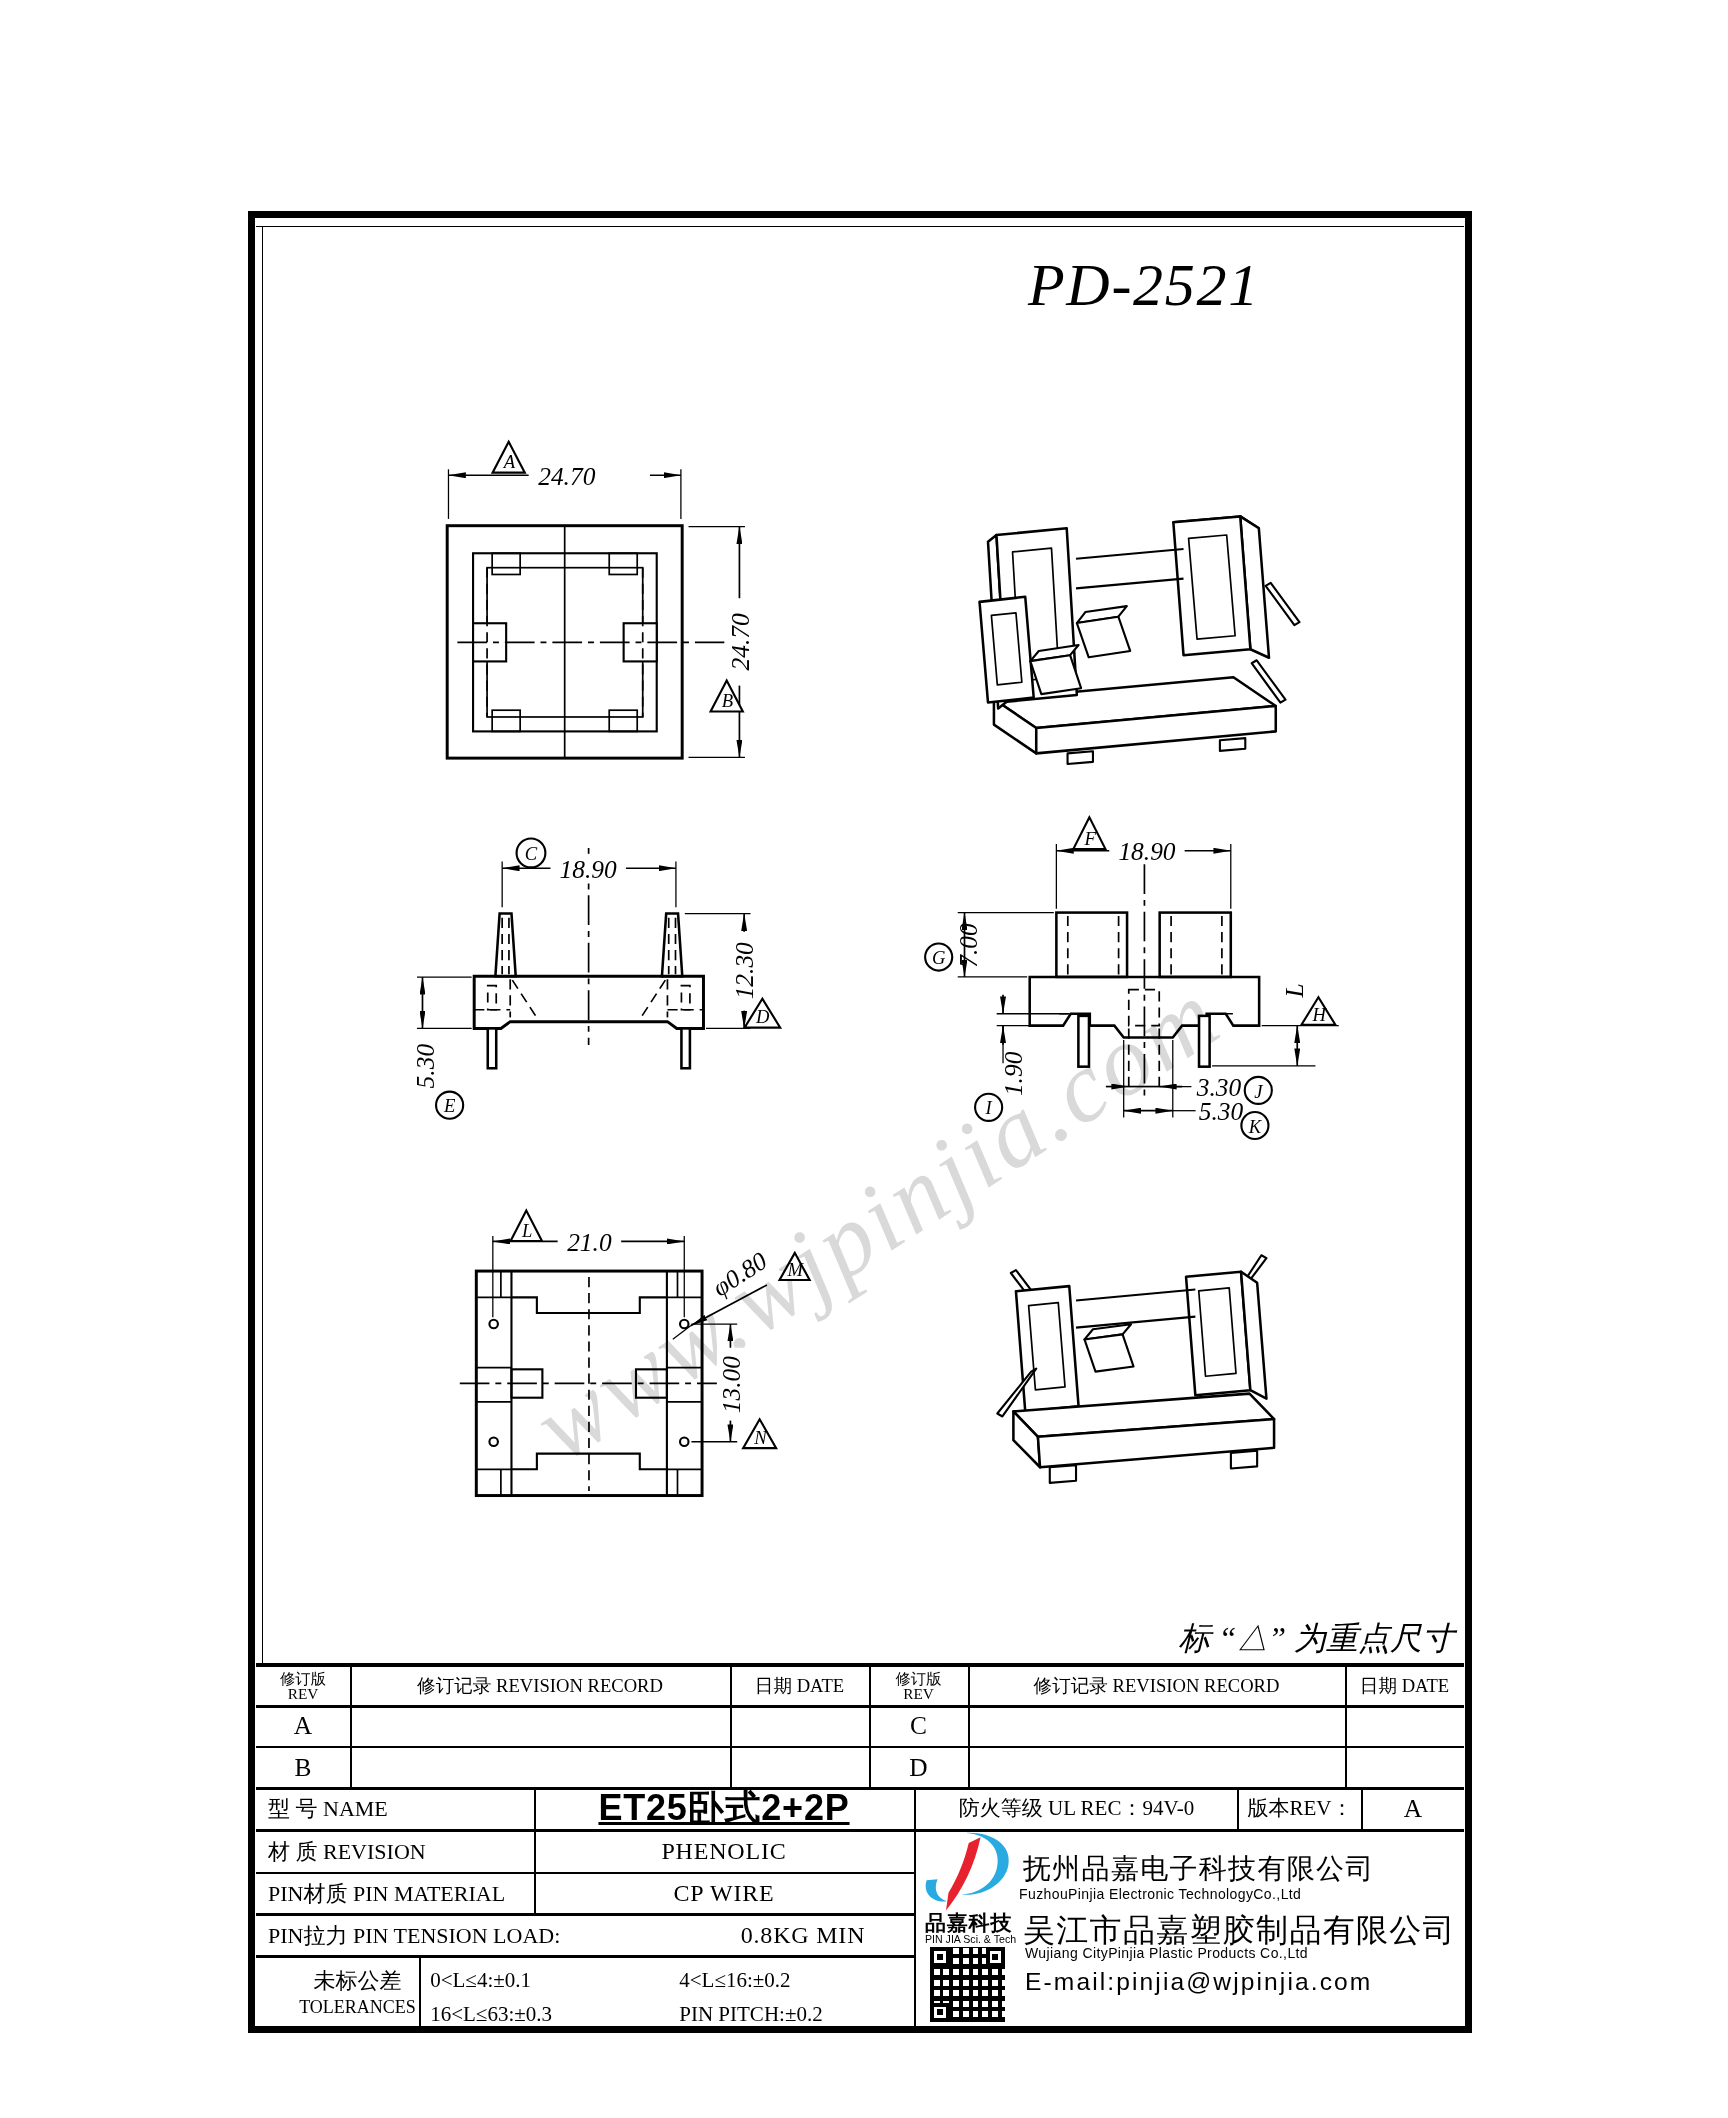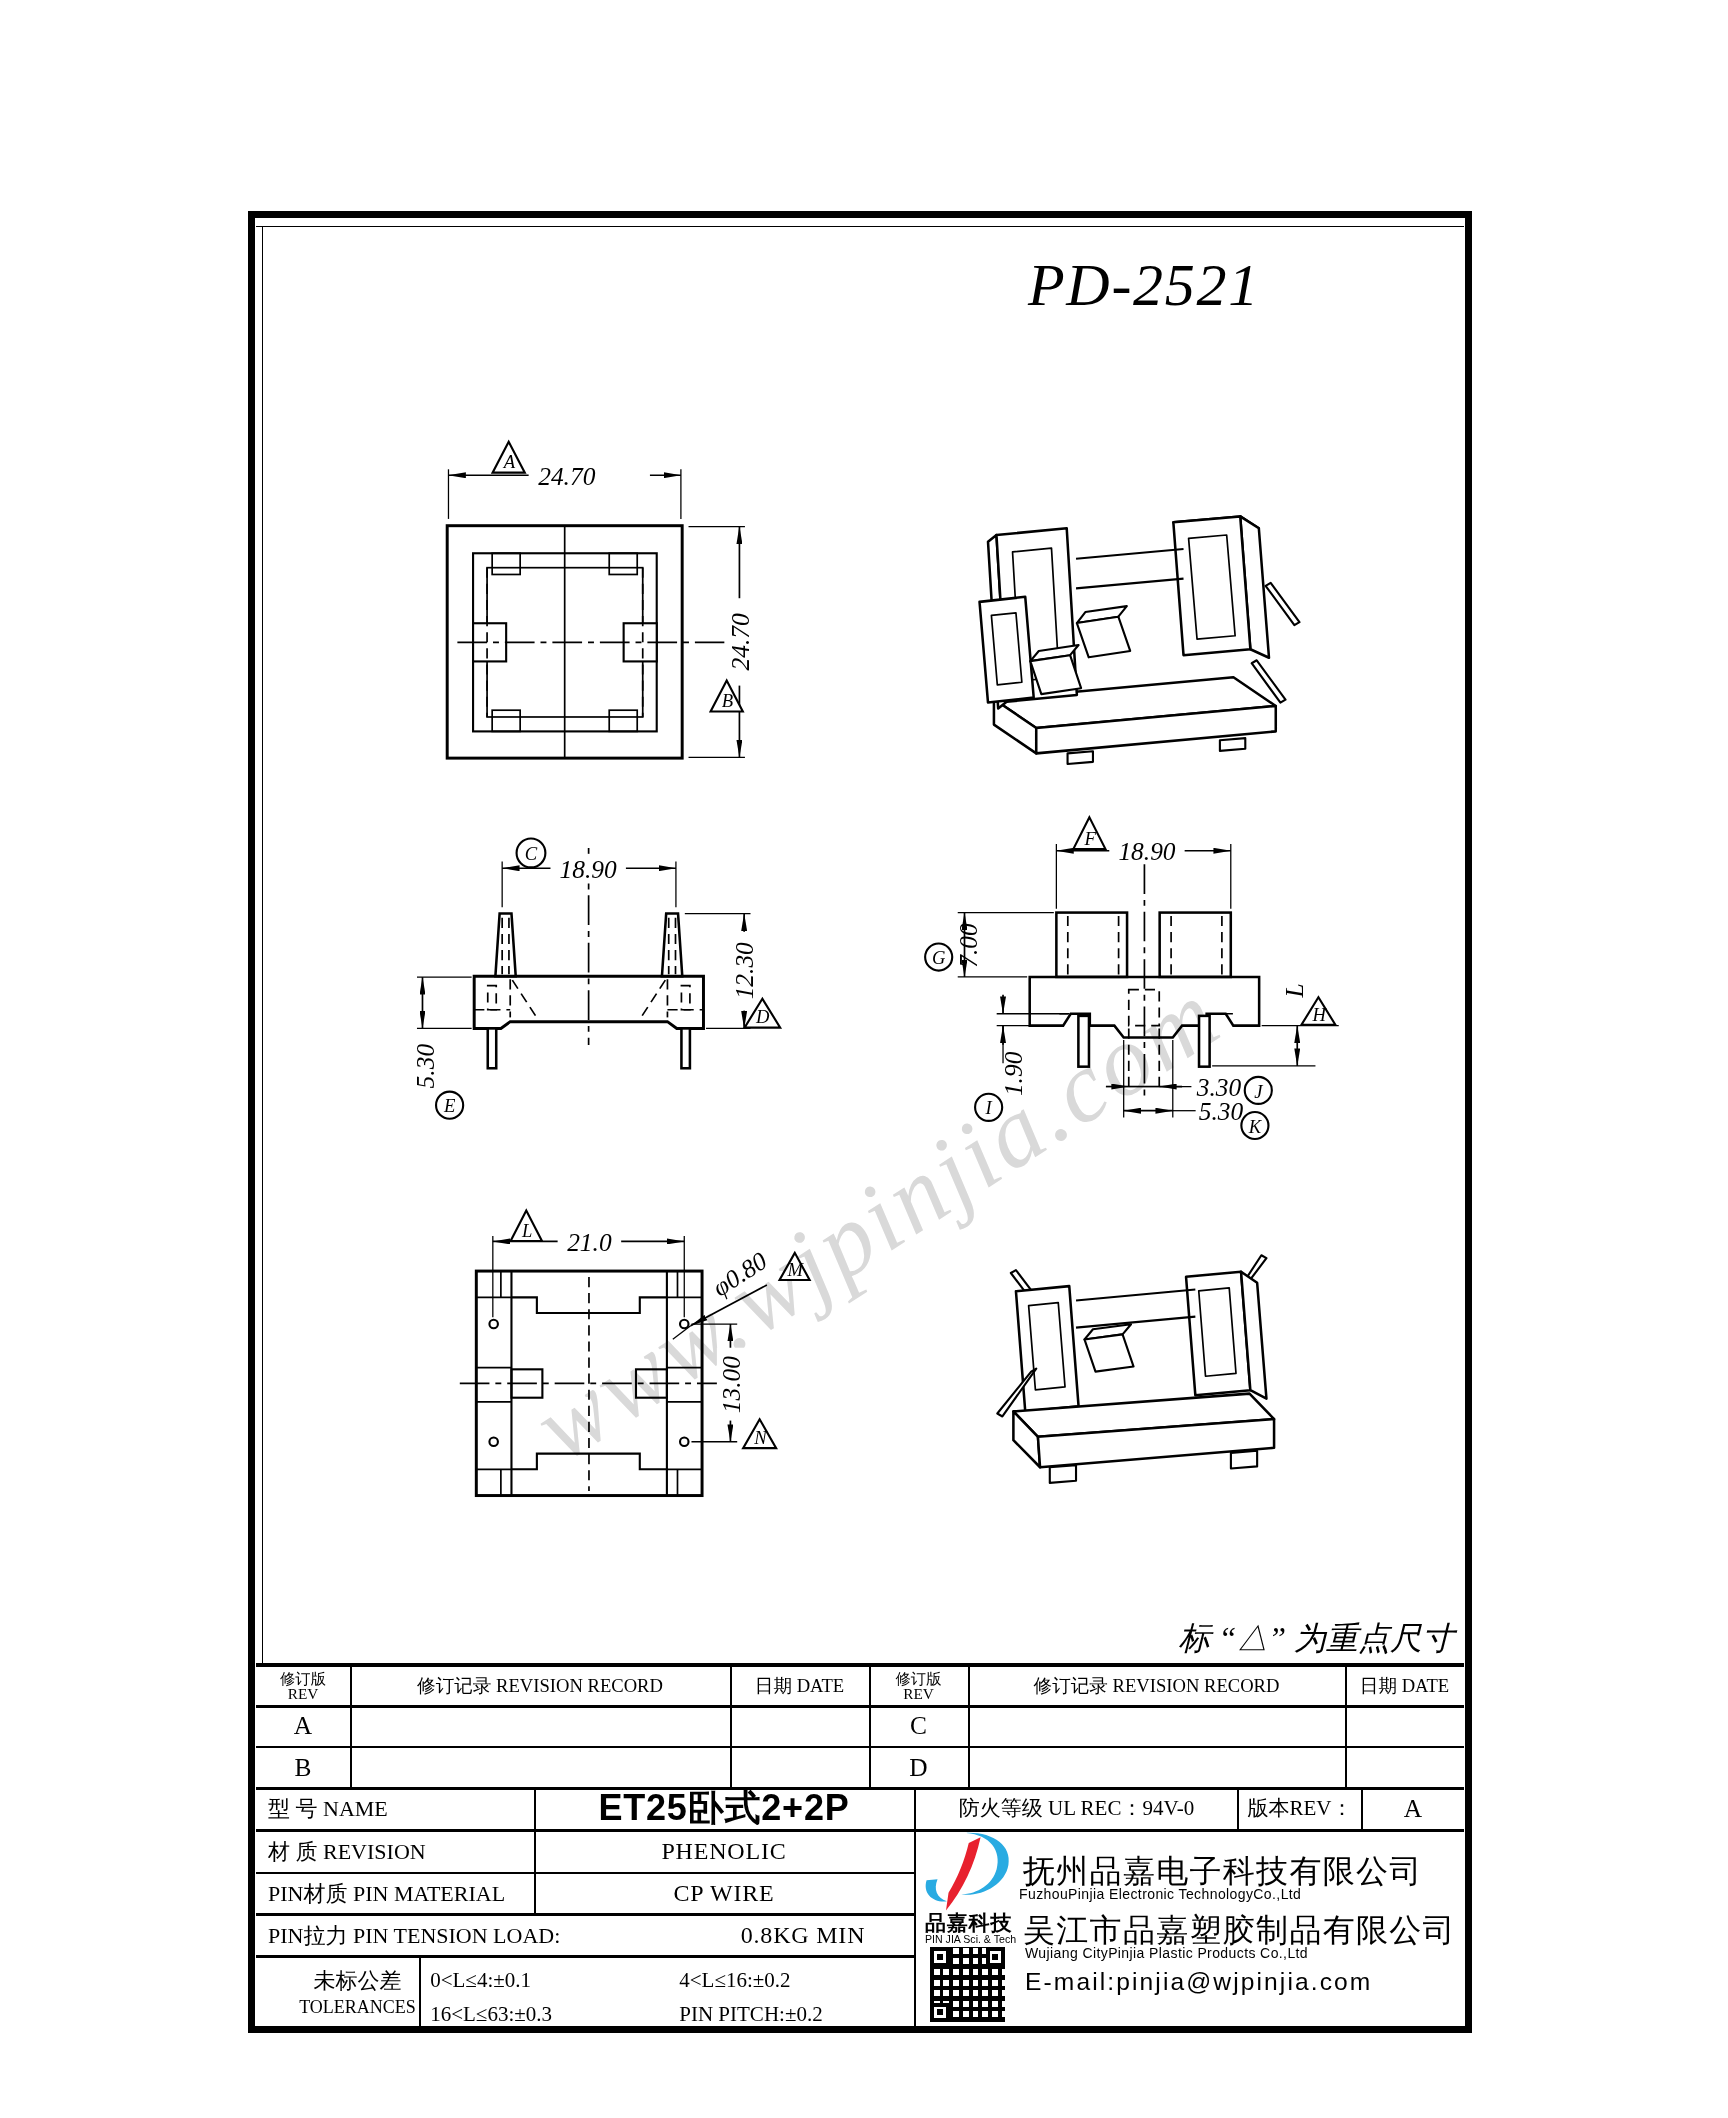--- a/index.html
+++ b/index.html
@@ -33,21 +33,21 @@
   text.dm{font:italic 60px "Liberation Serif",serif;text-anchor:middle;fill:#000;}
   text.lb{font:italic 44px "Liberation Serif",serif;text-anchor:middle;fill:#000;}
   
   .cell{position:absolute;display:flex;align-items:center;justify-content:center;
         font-family:"Liberation Serif",serif;z-index:2;line-height:1.05;}
   .cell.left{justify-content:flex-start;}
   .cn52{font-size:22px;} .cn50{font-size:21px;} .lat56{font-size:24px;letter-spacing:0.8px;}
   .hdr{flex-direction:column;font-size:15.3px;line-height:1.0;}
   .hdr44{font-size:18.6px;}
   .revletter{font-size:25.4px;}
-  .namevalue{font:bold 36px "Liberation Sans",sans-serif;letter-spacing:0.8px;}
+  .namevalue{font:bold 36px "Liberation Sans",sans-serif;letter-spacing:0.8px;text-decoration:underline;}
   .tolgrid{display:grid;grid-template-columns:1fr 1fr;row-gap:11px;column-gap:4.2px;
            align-content:center;padding-left:10.2px;font-size:21px;}
   
   .cmp{position:absolute;z-index:2;font-family:"Liberation Sans",sans-serif;white-space:nowrap;}
   .qr{position:absolute;left:930px;top:1947px;width:75px;height:75px;z-index:2;
       background:
         repeating-linear-gradient(0deg,#000 0 4.7px,rgba(0,0,0,0) 4.7px 10.6px),
         repeating-linear-gradient(90deg,#000 0 3.8px,rgba(0,0,0,0) 3.8px 9.7px);}
   .qr .fd{position:absolute;width:19.5px;height:19.5px;border:4.2px solid #000;background:#fff;box-sizing:border-box;}
   .qr .fd::after{content:"";position:absolute;left:2.5px;top:2.5px;width:6px;height:6px;background:#000;}
@@ -403,20 +403,20 @@
     <path d="M118,30 L146,16 C132,82 104,140 64,190 L70,148 C92,112 108,72 118,30 Z" fill="#E8212E"></path>
   </svg>
   <div class="cmp" style="left:925px;top:1909px;font-size:21px;font-weight:bold;letter-spacing:0.8px;color:#000;">品嘉科技</div>
   <div class="cmp" style="left:925px;top:1933px;font-size:10.6px;">PIN JIA Sci.  &amp;  Tech</div>
   <div class="qr">
       <div class="fd a"></div>
       <div class="fd b"></div>
       <div class="fd c"></div>
     </div>
 
-  <div class="cmp" style="left:1023px;top:1850px;font-size:32px;letter-spacing:1.3px;font-family:Liberation Sans, sans-serif;">抚州品嘉电子科技有限公司</div>
+  <div class="cmp" style="left:1023px;top:1850px;font-size:28px;letter-spacing:1.3px;font-family:Liberation Sans, sans-serif;">抚州品嘉电子科技有限公司</div>
   <div class="cmp" style="left:1019px;top:1886px;font-size:14px;letter-spacing:0.4px;text-align:right;">FuzhouPinjia Electronic TechnologyCo.,Ltd</div>
   <div class="cmp" style="left:1023px;top:1909px;font-size:32px;letter-spacing:1.3px;font-family:'Liberation Serif',serif;">吴江市品嘉塑胶制品有限公司</div>
   <div class="cmp" style="left:1025px;top:1945px;font-size:14px;letter-spacing:0.4px;">Wujiang CityPinjia  Plastic Products Co.,Ltd</div>
   <div class="cmp" style="left:1025px;top:1968px;font-size:24.6px;letter-spacing:2.1px;">E-mail:pinjia@wjpinjia.com</div>
 
 </div>
 
 
 </body></html>

